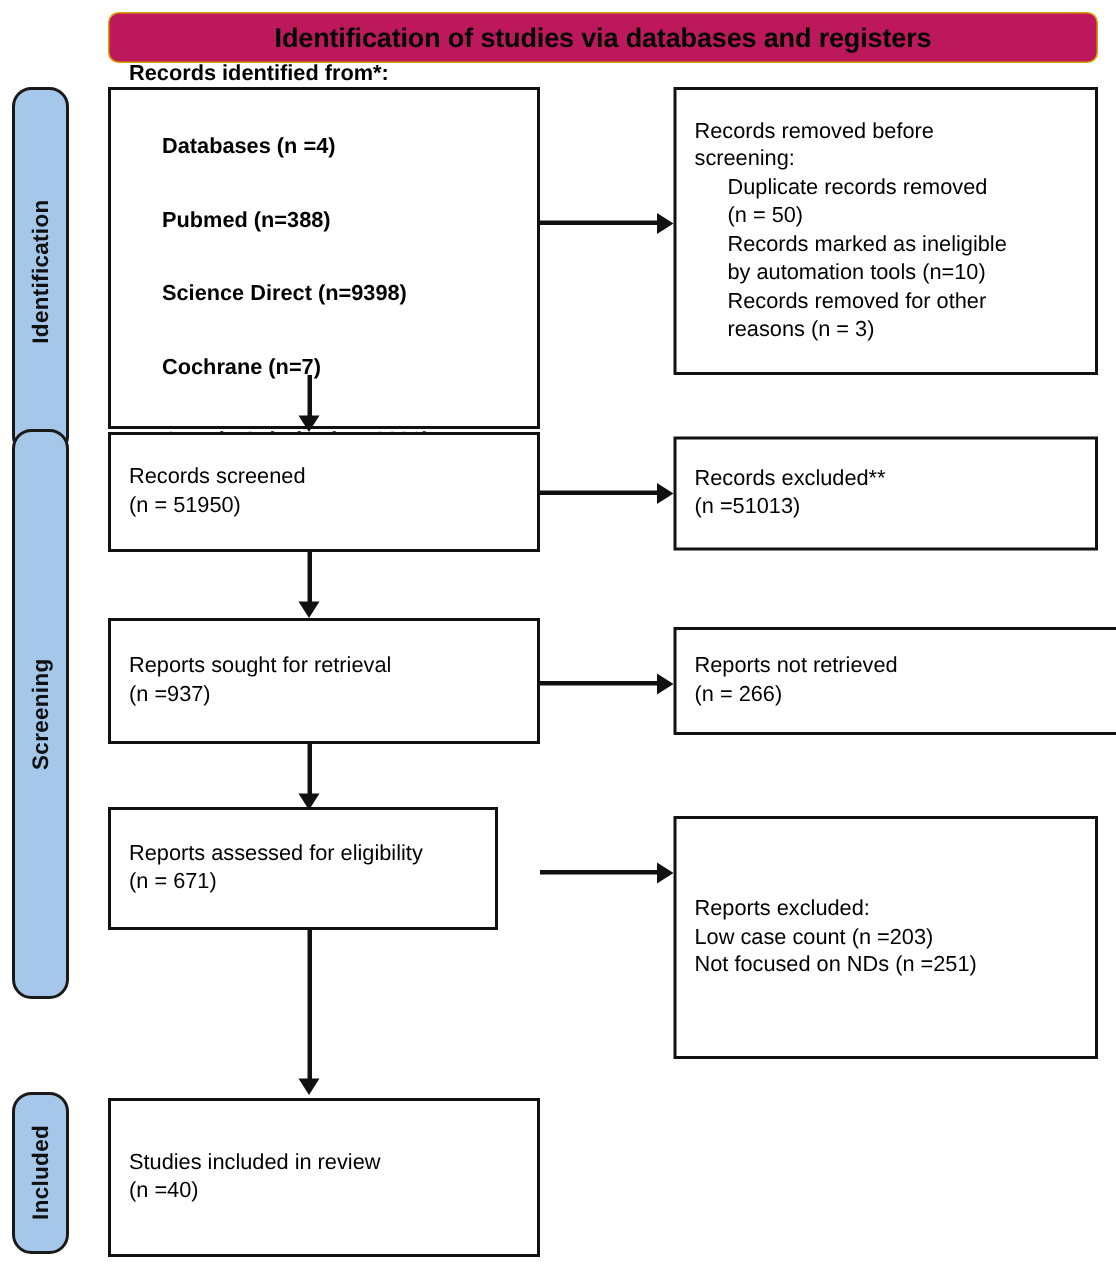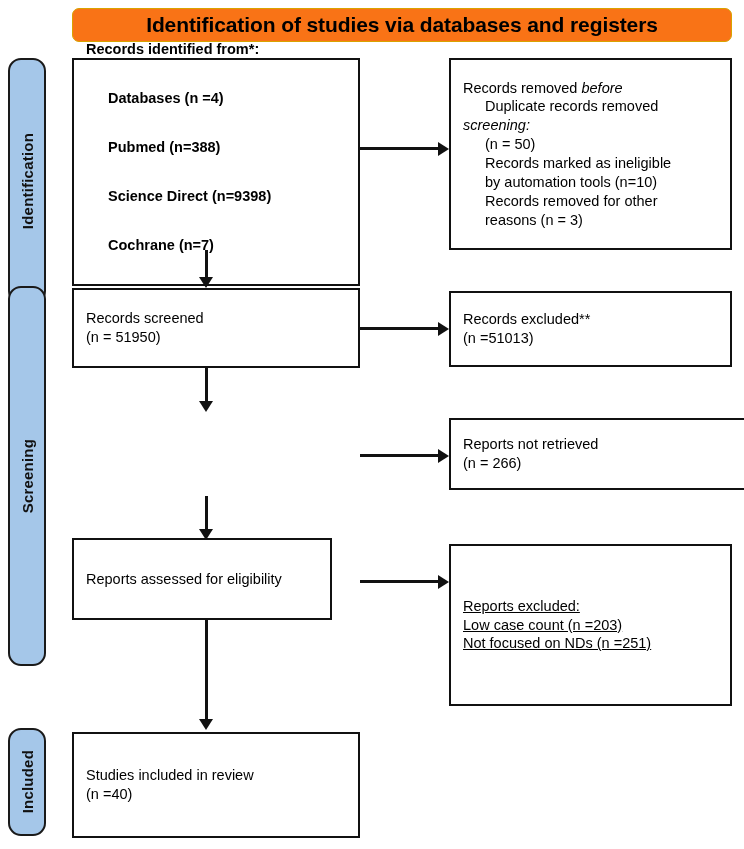--- a/index.html
+++ b/index.html
@@ -15,29 +15,29 @@
     position: relative;
     width: 744px;
     height: 849px;
     background: #ffffff;
     overflow: hidden;
   }
 
   
   .phase-banner {
     position: absolute;
-    background: #f97316;
+    background: #be185d;
     border: 1px solid #d9a200;
     border-radius: 7px;
     box-sizing: border-box;
     display: flex;
     align-items: center;
     justify-content: center;
     font-weight: bold;
-    font-size: 21px;
+    font-size: 18px;
     color: #000000;
     letter-spacing: -0.1px;
     text-align: center;
   }
 
   
   .stage-label {
     position: absolute;
     background: #A5C7E9;
     border: 2.5px solid #1a1a1a;
@@ -76,21 +76,20 @@
   }
   .flow-box .box-line.indented {
     padding-left: 22px;
     text-indent: 0;
     margin-top: 30px;
   }
   .flow-box .box-line.hanging {
     padding-left: 22px;
   }
   .flow-box .box-line .ital {
-    font-style: italic;
     margin-top: 12px;
   }
   .box-body { width: 100%; }
 
   
   .conn {
     position: absolute;
     background: #111111;
   }
   .conn-v { width: 2.5px; }
@@ -138,22 +137,22 @@
       <div class="box-line indented">Pubmed (n=388)</div>
       <div class="box-line indented">Science Direct (n=9398)</div>
       <div class="box-line indented">Cochrane (n=7)</div>
       <div class="box-line indented">Google Scholar (n=42220)</div>
     </div>
   </div>
 
   <div class="flow-box" style="left:449px; top:58px; width:283px; height:192px;">
     <div class="box-body">
       <div class="box-line"><span>Records removed </span><span class="ital">before</span></div>
+      <div class="box-line"><span class="ital">screening</span><span class="ital">:</span></div>
       <div class="box-line hanging">Duplicate records removed</div>
-      <div class="box-line"><span class="ital">screening</span><span class="ital">:</span></div>
       <div class="box-line hanging">(n = 50)</div>
       <div class="box-line hanging">Records marked as ineligible</div>
       <div class="box-line hanging">by automation tools (n=10)</div>
       <div class="box-line hanging">Records removed for other</div>
       <div class="box-line hanging">reasons (n = 3)</div>
     </div>
   </div>
 
   <div class="conn conn-h" style="left:360px; top:147px; width:78px;"></div>
   <div class="arrowhead-right" style="left:438px; top:142px;"></div>
@@ -174,41 +173,48 @@
       <div class="box-line">(n =51013)</div>
     </div>
   </div>
 
   <div class="conn conn-h" style="left:360px; top:327px; width:78px;"></div>
   <div class="arrowhead-right" style="left:438px; top:322px;"></div>
 
   <div class="conn conn-v" style="left:205px; top:368px; height:34px;"></div>
   <div class="arrowhead-down" style="left:199px; top:401px;"></div>
 
+  <div class="flow-box" style="left:72px; top:412px; width:288px; height:84px;">
+    <div class="box-body">
+      <div class="box-line">Reports sought for retrieval</div>
+      <div class="box-line">(n =937)</div>
+    </div>
+  </div>
 
   <div class="flow-box" style="left:449px; top:418px; width:339px; height:72px;">
     <div class="box-body">
       <div class="box-line">Reports not retrieved</div>
       <div class="box-line">(n = 266)</div>
     </div>
   </div>
 
   <div class="conn conn-h" style="left:360px; top:454px; width:78px;"></div>
   <div class="arrowhead-right" style="left:438px; top:449px;"></div>
 
   <div class="conn conn-v" style="left:205px; top:496px; height:34px;"></div>
   <div class="arrowhead-down" style="left:199px; top:529px;"></div>
 
   <div class="flow-box" style="left:72px; top:538px; width:260px; height:82px;">
     <div class="box-body">
       <div class="box-line">Reports assessed for eligibility</div>
-    </div>
-  </div>
-
-  <div class="flow-box" style="left:449px; top:544px; width:283px; height:162px;text-decoration:underline;">
+      <div class="box-line">(n = 671)</div>
+    </div>
+  </div>
+
+  <div class="flow-box" style="left:449px; top:544px; width:283px; height:162px;">
     <div class="box-body">
       <div class="box-line">Reports excluded:</div>
       <div class="box-line">Low case count (n =203)</div>
       <div class="box-line">Not focused on NDs (n =251)</div>
     </div>
   </div>
 
   <div class="conn conn-h" style="left:360px; top:580px; width:78px;"></div>
   <div class="arrowhead-right" style="left:438px; top:575px;"></div>
 

